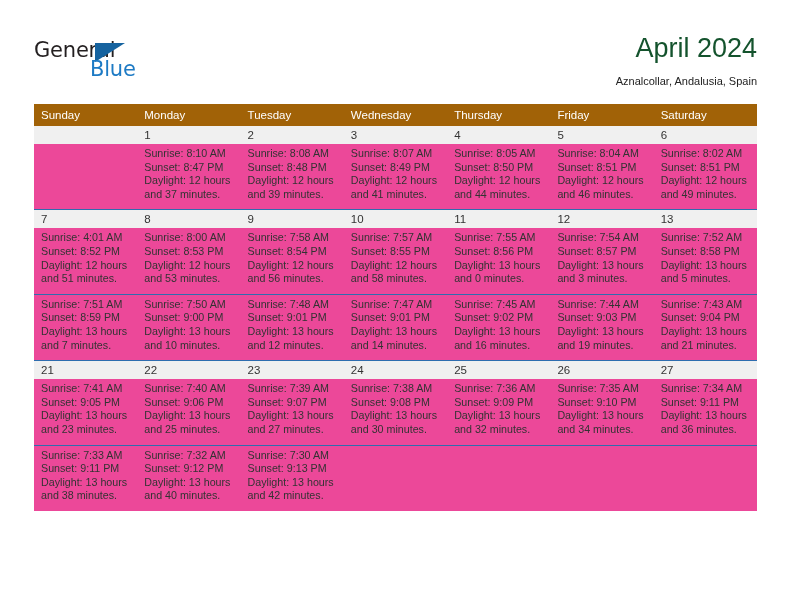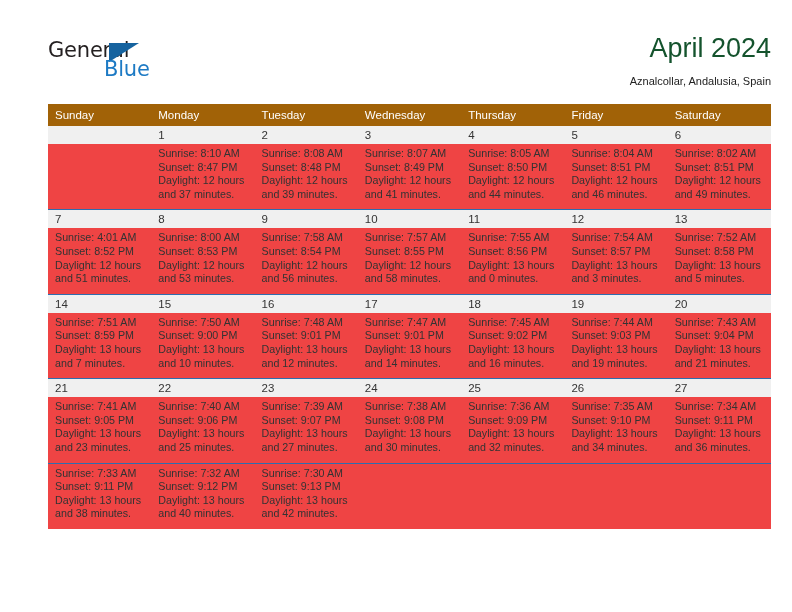--- a/index.html
+++ b/index.html
@@ -12,21 +12,20 @@
     height: 612px;
     font-family: "Liberation Sans", sans-serif;
     color: #222222;
     overflow: hidden;
   }
   .page {
     position: relative;
     width: 768px;
     height: 612px;
     box-sizing: border-box;
-    margin-left: 14px;
   }
 
   
   .header {
     position: absolute;
     left: 0;
     top: 0;
     width: 792px;
     height: 98px;
   }
@@ -122,21 +121,21 @@
     vertical-align: top;
   }
   .week-sep td {
     padding: 0;
     height: 0;
     border-top: 1.4px solid #2e6daf;
     font-size: 0;
     line-height: 0;
   }
   .detail-row td {
-    background: #ef4444;
+    background: #ec4899;
     font-size: 10.7px;
     color: #333333;
     padding: 3px 8px 8px 7px;
     vertical-align: top;
     line-height: 13.6px;
     height: 62px;
     box-sizing: border-box;
   }
   .detail-row td .line {
     white-space: normal;
@@ -285,29 +284,20 @@
             <div class="line">Sunrise: 7:52 AM</div>
             <div class="line">Sunset: 8:58 PM</div>
             <div class="line">Daylight: 13 hours</div>
             <div class="line">and 5 minutes.</div>
           </td>
         </tr>
 
         <tr class="week-sep">
           <td colspan="7"></td>
         </tr>
-        <tr class="daynum-row">
-          <td>14</td>
-          <td>15</td>
-          <td>16</td>
-          <td>17</td>
-          <td>18</td>
-          <td>19</td>
-          <td>20</td>
-        </tr>
         <tr class="detail-row">
           <td>
             <div class="line">Sunrise: 7:51 AM</div>
             <div class="line">Sunset: 8:59 PM</div>
             <div class="line">Daylight: 13 hours</div>
             <div class="line">and 7 minutes.</div>
           </td>
           <td>
             <div class="line">Sunrise: 7:50 AM</div>
             <div class="line">Sunset: 9:00 PM</div>

